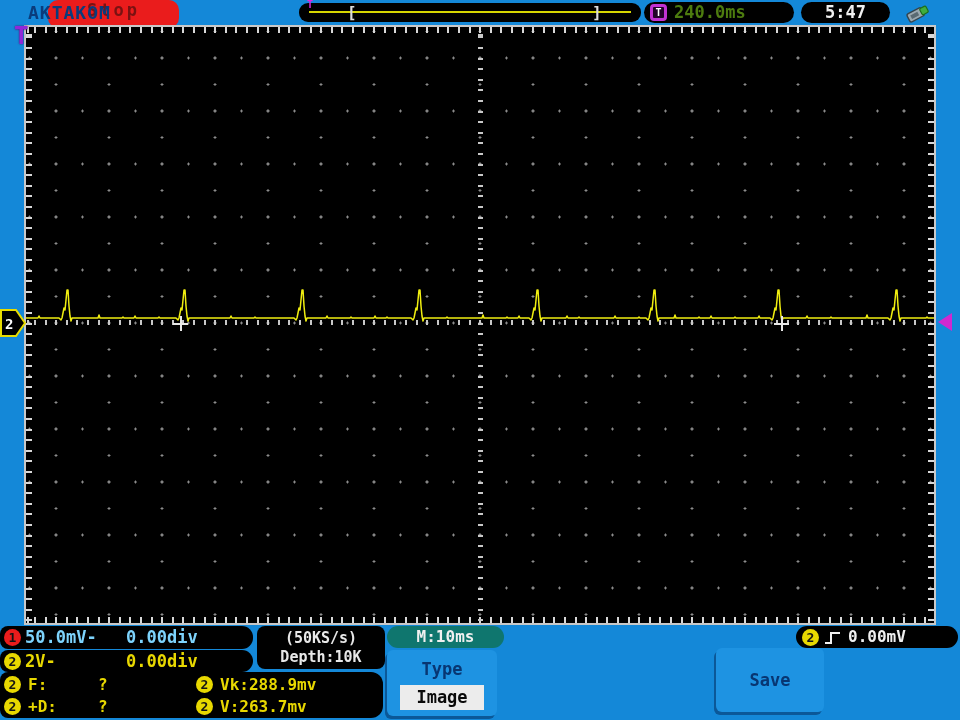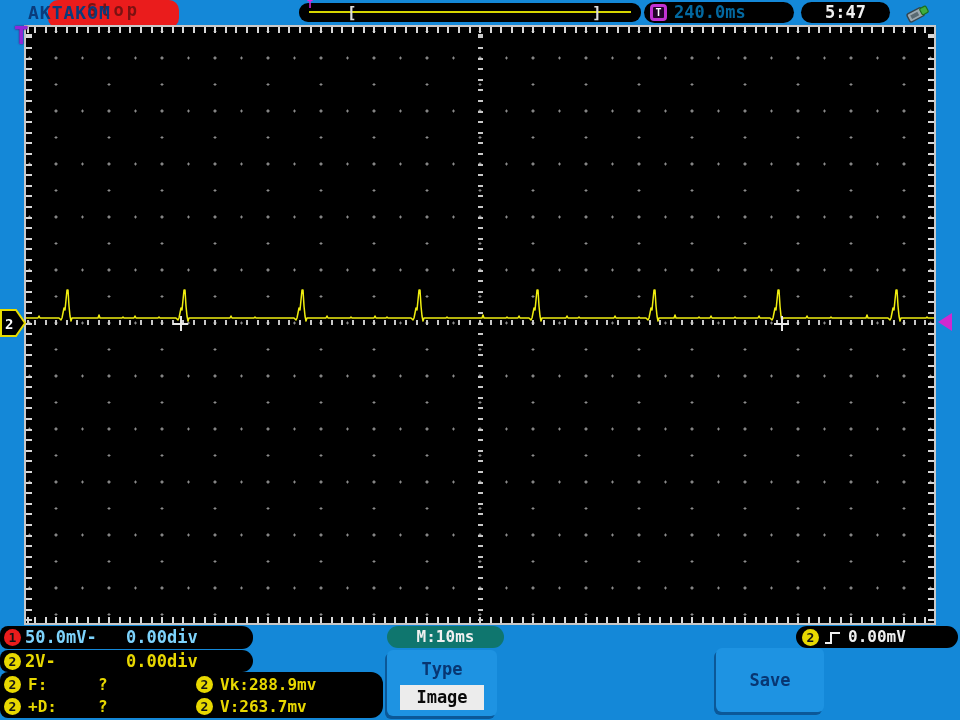--- a/index.html
+++ b/index.html
@@ -17,21 +17,21 @@
   .trigpos-pill { left:299px; top:3px; width:342px; height:19px; border-radius:9px; }
   .trigpos-line { position:absolute; left:10px; right:10px; top:8px; height:2px; background:#d6d600; }
   .trigpos-t { position:absolute; left:8px; top:-4px; font-size:10px; font-weight:bold; color:#e028e0; }
   .bracket { position:absolute; top:0; line-height:19px; font-size:16px; font-weight:bold; color:#dcdcdc; }
   .bracket.l { left:48px; } .bracket.r { left:293px; }
   .trigtime-pill { left:644px; top:2px; width:150px; height:21px; }
   .t-badge { position:absolute; left:6px; top:2px; width:17px; height:17px; border-radius:4px;
              background:#24032a; border:3px solid #c232d2; color:#fff; font-size:10px;
              font-weight:bold; text-align:center; line-height:11px; }
   .trigtime-val { position:absolute; left:30px; top:0; line-height:21px; font-size:17px;
-                  font-weight:bold; color:#0369a1; }
+                  font-weight:bold; color:#4d7c0f; }
   .clock-pill { left:801px; top:2px; width:89px; height:21px; text-align:center;
                 line-height:21px; font-size:17px; font-weight:bold; color:#f0f0f0; }
   .usb { position:absolute; left:903px; top:1px; }
 
   
   .scope { position:absolute; left:24px; top:25px; width:912px; height:600px;
            background:#000; border:2px solid #c8c8c8; }
   .grid-inner { position:absolute; left:0; top:0; width:908px; height:596px; background:#000;
     background-image:
       radial-gradient(circle 1.3px at 1.5px 1.5px, #8e8e8e 97%, transparent),
@@ -164,20 +164,24 @@
     <span class="badge red">1</span>
     <span class="ch-scale">50.0mV-</span>
     <span class="ch-off">0.00div</span>
   </div>
   <div class="ch-pill ch2">
     <span class="badge yel">2</span>
     <span class="ch-scale">2V-</span>
     <span class="ch-off">0.00div</span>
   </div>
 
+  <div class="acq-box">
+    <span>(50KS/s)</span>
+    <span>Depth:10K</span>
+  </div>
 
   <div class="m-pill">M:10ms</div>
 
   <div class="trig-pill">
     <span class="badge yel">2</span>
     <svg width="18" height="16" viewBox="0 0 18 16">
       <path d="M1 13 H7 V3 H16" fill="none" stroke="#f0f0f0" stroke-width="2"></path>
     </svg>
     <span class="trig-lvl">0.00mV</span>
   </div>

